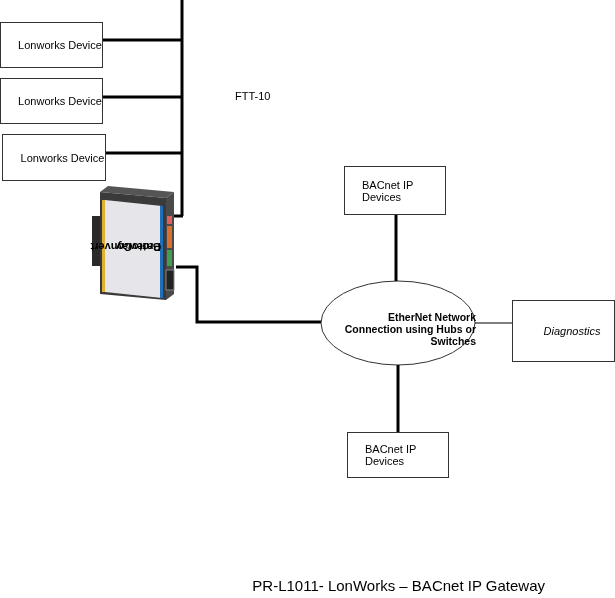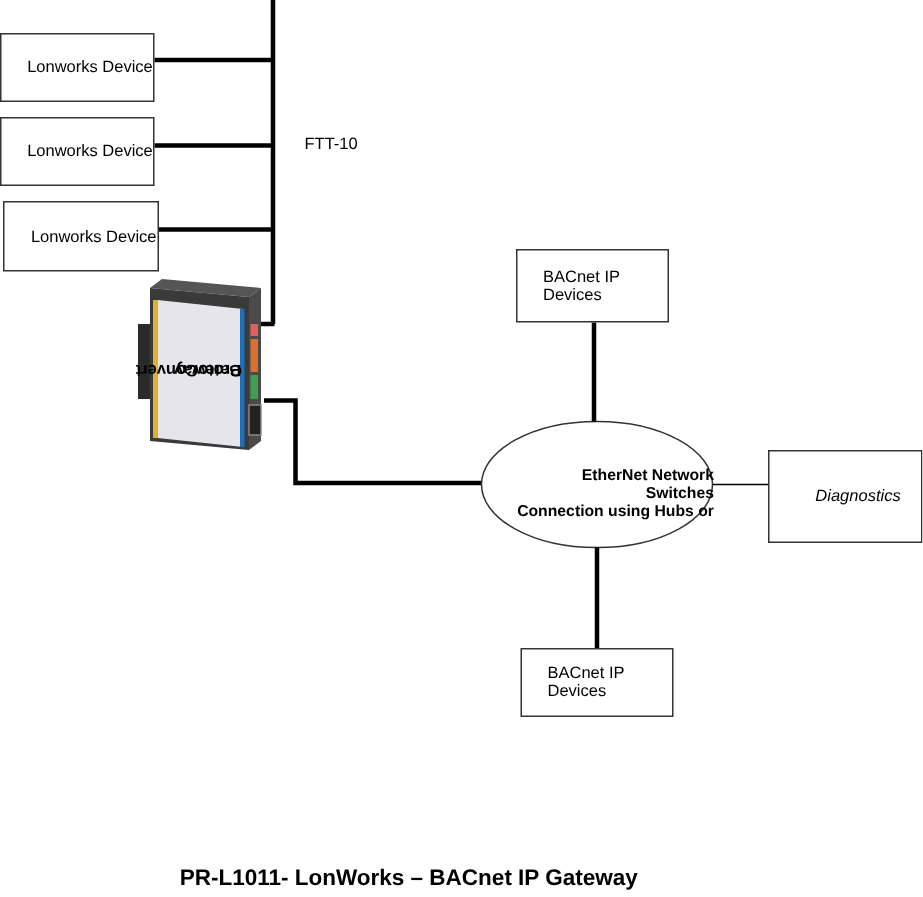--- a/index.html
+++ b/index.html
@@ -1,26 +1,26 @@
 <!DOCTYPE html>
 <html><head>
 <meta charset="utf-8">
 <style>
   html, body { margin: 0; padding: 0; background: #ffffff; }
   body { width: 615px; height: 598px; position: relative; overflow: hidden;
          font-family: "Liberation Sans", sans-serif; color: #000; }
   .box { position: absolute; border: 1px solid #333; background: #fff;
          display: flex; align-items: center; justify-content: center;
          font-size: 11px; box-sizing: border-box; padding-left: 17px; }
-  .label { position: absolute; font-size: 11px; }
+  .label { position: absolute; font-size: 11px; margin-left: 32px; }
   svg.wires { position: absolute; left: 0; top: 0; }
   .ellipse-text { position: absolute; left: 322px; top: 311px; width: 154px;
                   text-align: right; font-weight: bold; font-size: 10.5px; line-height: 12px; }
-  .title { position: absolute; left: 0; top: 577px; width: 545px; text-align: center;
-           font-weight: bold; font-size: 15px; }
+  .title { position: absolute; left: 0; top: 577px; width: 545px; text-align: right;
+           font-weight: normal; font-size: 15px; }
   .gateway { position: absolute; left: 92px; top: 186px; width: 90px; height: 114px; }
   .gw-text { position: absolute; left: 104px; top: 200px; width: 56px; height: 92px;
              display: flex; align-items: center; justify-content: center; }
   .gw-text span { transform: rotate(-90deg); white-space: nowrap; font-weight: bold;
                   font-size: 11px; text-align: center; line-height: 13px; display: block; }
 </style>
 </head>
 <body>
 
 <svg class="wires" width="615" height="598">
@@ -75,22 +75,22 @@
     <span style="display:block">Gateway</span>
   </span>
 </div>
 
 <div class="box" style="left:344px;top:166px;width:102px;height:49px;">
   <span>BACnet IP Devices</span>
 </div>
 
 <div class="ellipse-text">
   <div>EtherNet Network</div>
+  <div>Connection using Hubs or</div>
   <div>Switches</div>
-  <div>Connection using Hubs or</div>
 </div>
 
 <div class="box" style="left:512px;top:300px;width:103px;height:62px;font-style:italic;">
   <span>Diagnostics</span>
 </div>
 
 <div class="box" style="left:347px;top:432px;width:102px;height:46px;">
   <span>BACnet IP Devices</span>
 </div>
 

